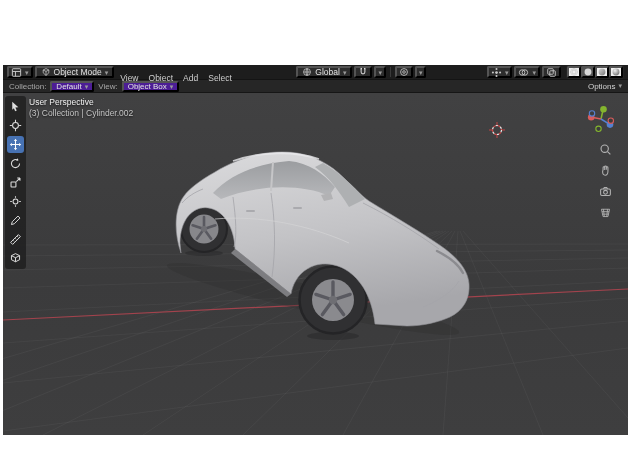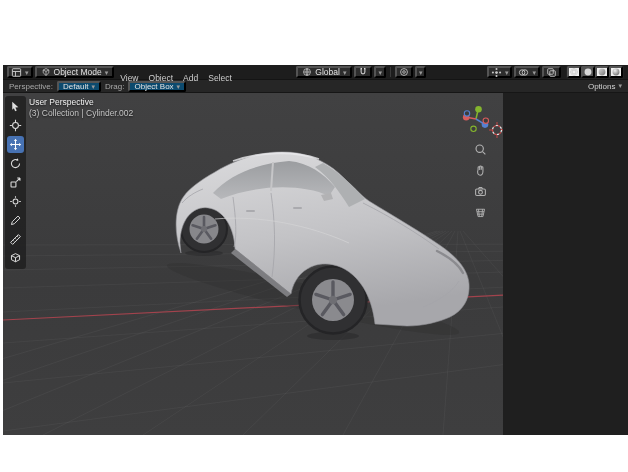--- a/index.html
+++ b/index.html
@@ -15,25 +15,25 @@
   .icon-btn{padding:0 2px}
   .menu{padding:10px 4px;font-size:8.5px;color:#cfcfcf;background:none;border:none;height:13px;line-height:13px}
   .chev{font-size:7px;color:#9a9a9a;line-height:1}
   .sep{width:1px;height:10px;background:#3a3a3a;margin:0 2px}
   .shading{display:flex;align-items:center;background:#232323;border-radius:2px;padding:1px;margin-left:3px}
   .shade-cell{width:14px;height:12px;display:flex;align-items:center;justify-content:center;border-radius:2px}
   .shade-cell.active{background:#545454}
 
   
   .toolrow{display:flex;align-items:center;height:13px;background:#262626;padding:0 6px;gap:4px;font-size:8px;color:#a8a8a8;border-bottom:1px solid #161616}
-  .toolrow .btn{background:#0c4a6e;height:11px;font-size:8px;line-height:11px}
+  .toolrow .btn{background:#4c1d95;height:11px;font-size:8px;line-height:11px}
   .options-btn{margin-left:auto;display:inline-flex;gap:3px;align-items:flex-start;color:#d2d2d2;font-size:8px;background:none;border:none}
 
   
-  .viewport{position:relative;width:500px;height:342px;background:linear-gradient(180deg,#414142 0%,#3b3b3c 55%,#3e3e3f 100%);overflow:hidden}
+  .viewport{position:relative;width:625px;height:342px;background:linear-gradient(180deg,#414142 0%,#3b3b3c 55%,#3e3e3f 100%);overflow:hidden}
   .scene{position:absolute;left:0;top:0}
   .vp-text{position:absolute;left:26px;top:4px;font-size:8.5px;line-height:11px;color:#f2f2f2;text-shadow:0 1px 2px rgba(0,0,0,.7)}
   .vp-text .l2{color:#c5c5c5}
   .left-tools{position:absolute;left:2px;top:3px;display:flex;flex-direction:column;gap:2px;background:rgba(34,34,34,.92);padding:2px;border-radius:3px}
   .tool-btn{width:17px;height:17px;border-radius:3px;display:flex;align-items:center;justify-content:center;background:none;border:none}
   .tool-btn.active{background:#4772b3}
   .nav-gizmo{position:absolute;right:12px;top:11px;width:30px;height:30px}
   .nav-col{position:absolute;right:15px;top:49px;display:flex;flex-direction:column;gap:6px;align-items:center}
   .nav-btn{width:15px;height:15px;display:flex;align-items:center;justify-content:center;background:none;border:none;opacity:.85}
   .cursor3d{position:absolute;left:486px;top:29px;width:16px;height:16px}
@@ -154,26 +154,26 @@
                   </radialGradient>
                 </defs>
                 <circle cx="8" cy="8" r="5.5" fill="url(#renG)"></circle>
               </svg>
           </button>
         </div>
       </div>
     </header>
 
     <div class="toolrow">
-      <span>Perspective:</span>
+      <span>Collection:</span>
       <button class="btn">
         <span>Default</span>
         <span class="chev">▾</span>
       </button>
-      <span>Drag:</span>
+      <span>View:</span>
       <button class="btn">
         <span>Object Box</span>
         <span class="chev">▾</span>
       </button>
       <button class="options-btn">
         <span>Options</span>
         <span class="chev">▾</span>
       </button>
     </div>
 

